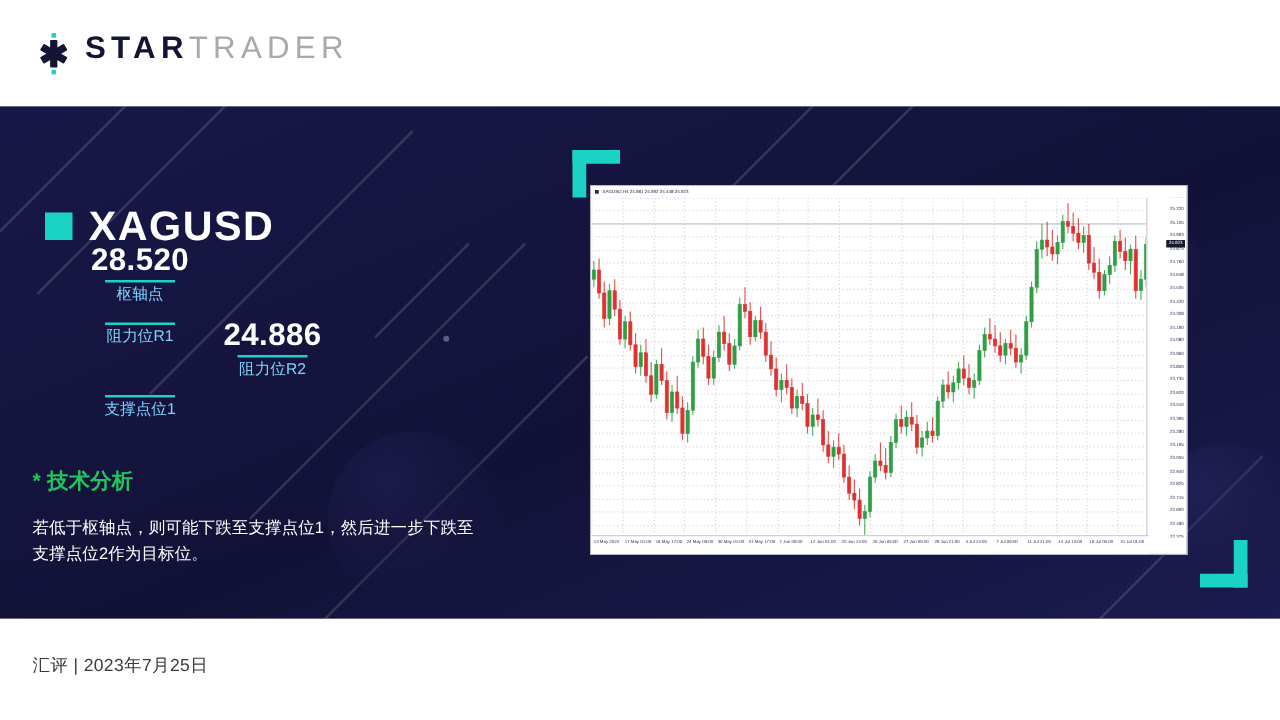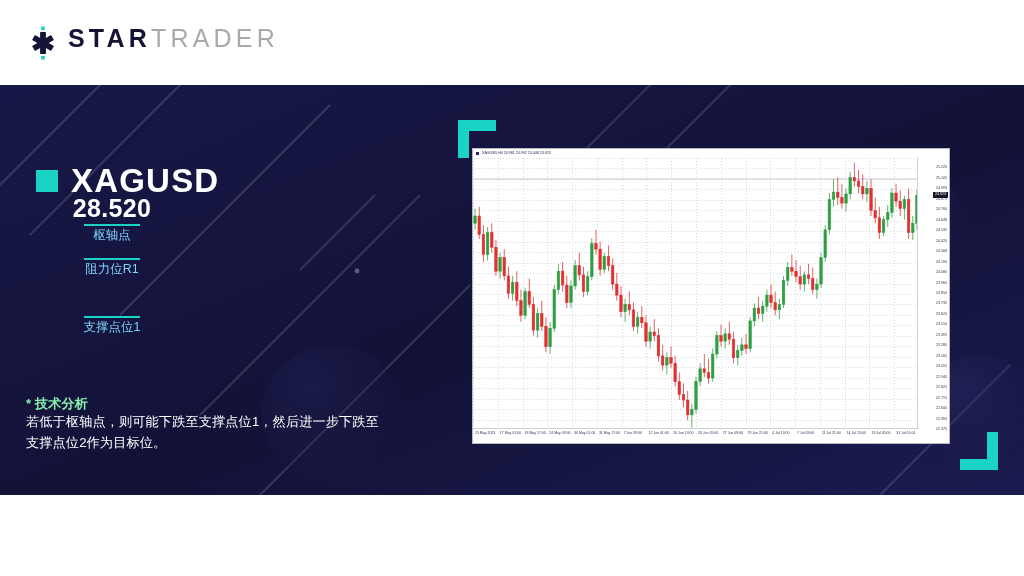--- a/index.html
+++ b/index.html
@@ -31,21 +31,21 @@
   .stat .val{color:#ffffff;font-size:25px;font-weight:700;line-height:1.05;letter-spacing:.3px;}
   .stat .rule{width:56px;height:2px;background:#1ad3c4;margin:3px auto 3px auto;}
   .stat .lbl{color:#7dd3fc;font-size:12.5px;line-height:1.1;}
 
   .s-pivot{left:52px;top:110px;width:120px;}
   .s-r1{left:52px;top:170px;width:120px;}
   .s-r2{left:158px;top:170px;width:120px;}
   .s-s1{left:52px;top:228px;width:120px;}
   .s-s2{left:158px;top:228px;width:120px;}
 
-  .ta-head{position:absolute;left:26px;top:310px;color:#86efac;font-size:13px;font-weight:700;letter-spacing:.2px;}
+  .ta-head{position:absolute;left:26px;top:288px;color:#22c55e;font-size:17px;font-weight:700;letter-spacing:.2px;}
   .ta-body{position:absolute;left:26px;top:326px;width:375px;color:#ffffff;
            font-size:13.2px;line-height:1.62;letter-spacing:.1px;}
   .ta-body div{white-space:nowrap;}
 
   
   .brk{position:absolute;background:transparent;z-index:4;}
   .brk span{position:absolute;background:#1ad3c4;display:block;}
   .brk-tl{left:458px;top:120px;width:38px;height:38px;}
   .brk-tl .h{left:0;top:0;width:38px;height:11px;}
   .brk-tl .v{left:0;top:0;width:11px;height:38px;}
@@ -148,20 +148,25 @@
         <div class="val">28.520</div>
         <div class="rule"></div>
         <div class="lbl">枢轴点</div>
       </div>
 
       <div class="stat s-r1">
         <div class="rule"></div>
         <div class="lbl">阻力位R1</div>
       </div>
 
+      <div class="stat s-r2">
+        <div class="val">24.886</div>
+        <div class="rule"></div>
+        <div class="lbl">阻力位R2</div>
+      </div>
 
       <div class="stat s-s1">
         <div class="rule"></div>
         <div class="lbl">支撑点位1</div>
       </div>
 
 
       <div class="ta-head">* 技术分析</div>
       <div class="ta-body">
         <div>若低于枢轴点，则可能下跌至支撑点位1，然后进一步下跌至</div>
@@ -494,14 +499,17 @@
         <div class="xl" style="left: 274.556px;">29 Jun 21:00</div>
         <div class="xl" style="left: 299.333px;">4 Jul 13:00</div>
         <div class="xl" style="left: 324.111px;">7 Jul 09:00</div>
         <div class="xl" style="left: 348.889px;">11 Jul 21:00</div>
         <div class="xl" style="left: 373.667px;">14 Jul 13:00</div>
         <div class="xl" style="left: 398.444px;">19 Jul 05:00</div>
         <div class="xl" style="left: 423.222px;">31 Jul 01:00</div>
       </div>
   </div>
 
+  <div class="footer">
+    <div class="footer-txt">汇评 | 2023年7月25日</div>
+  </div>
 
 </div>
 
 </body></html>

